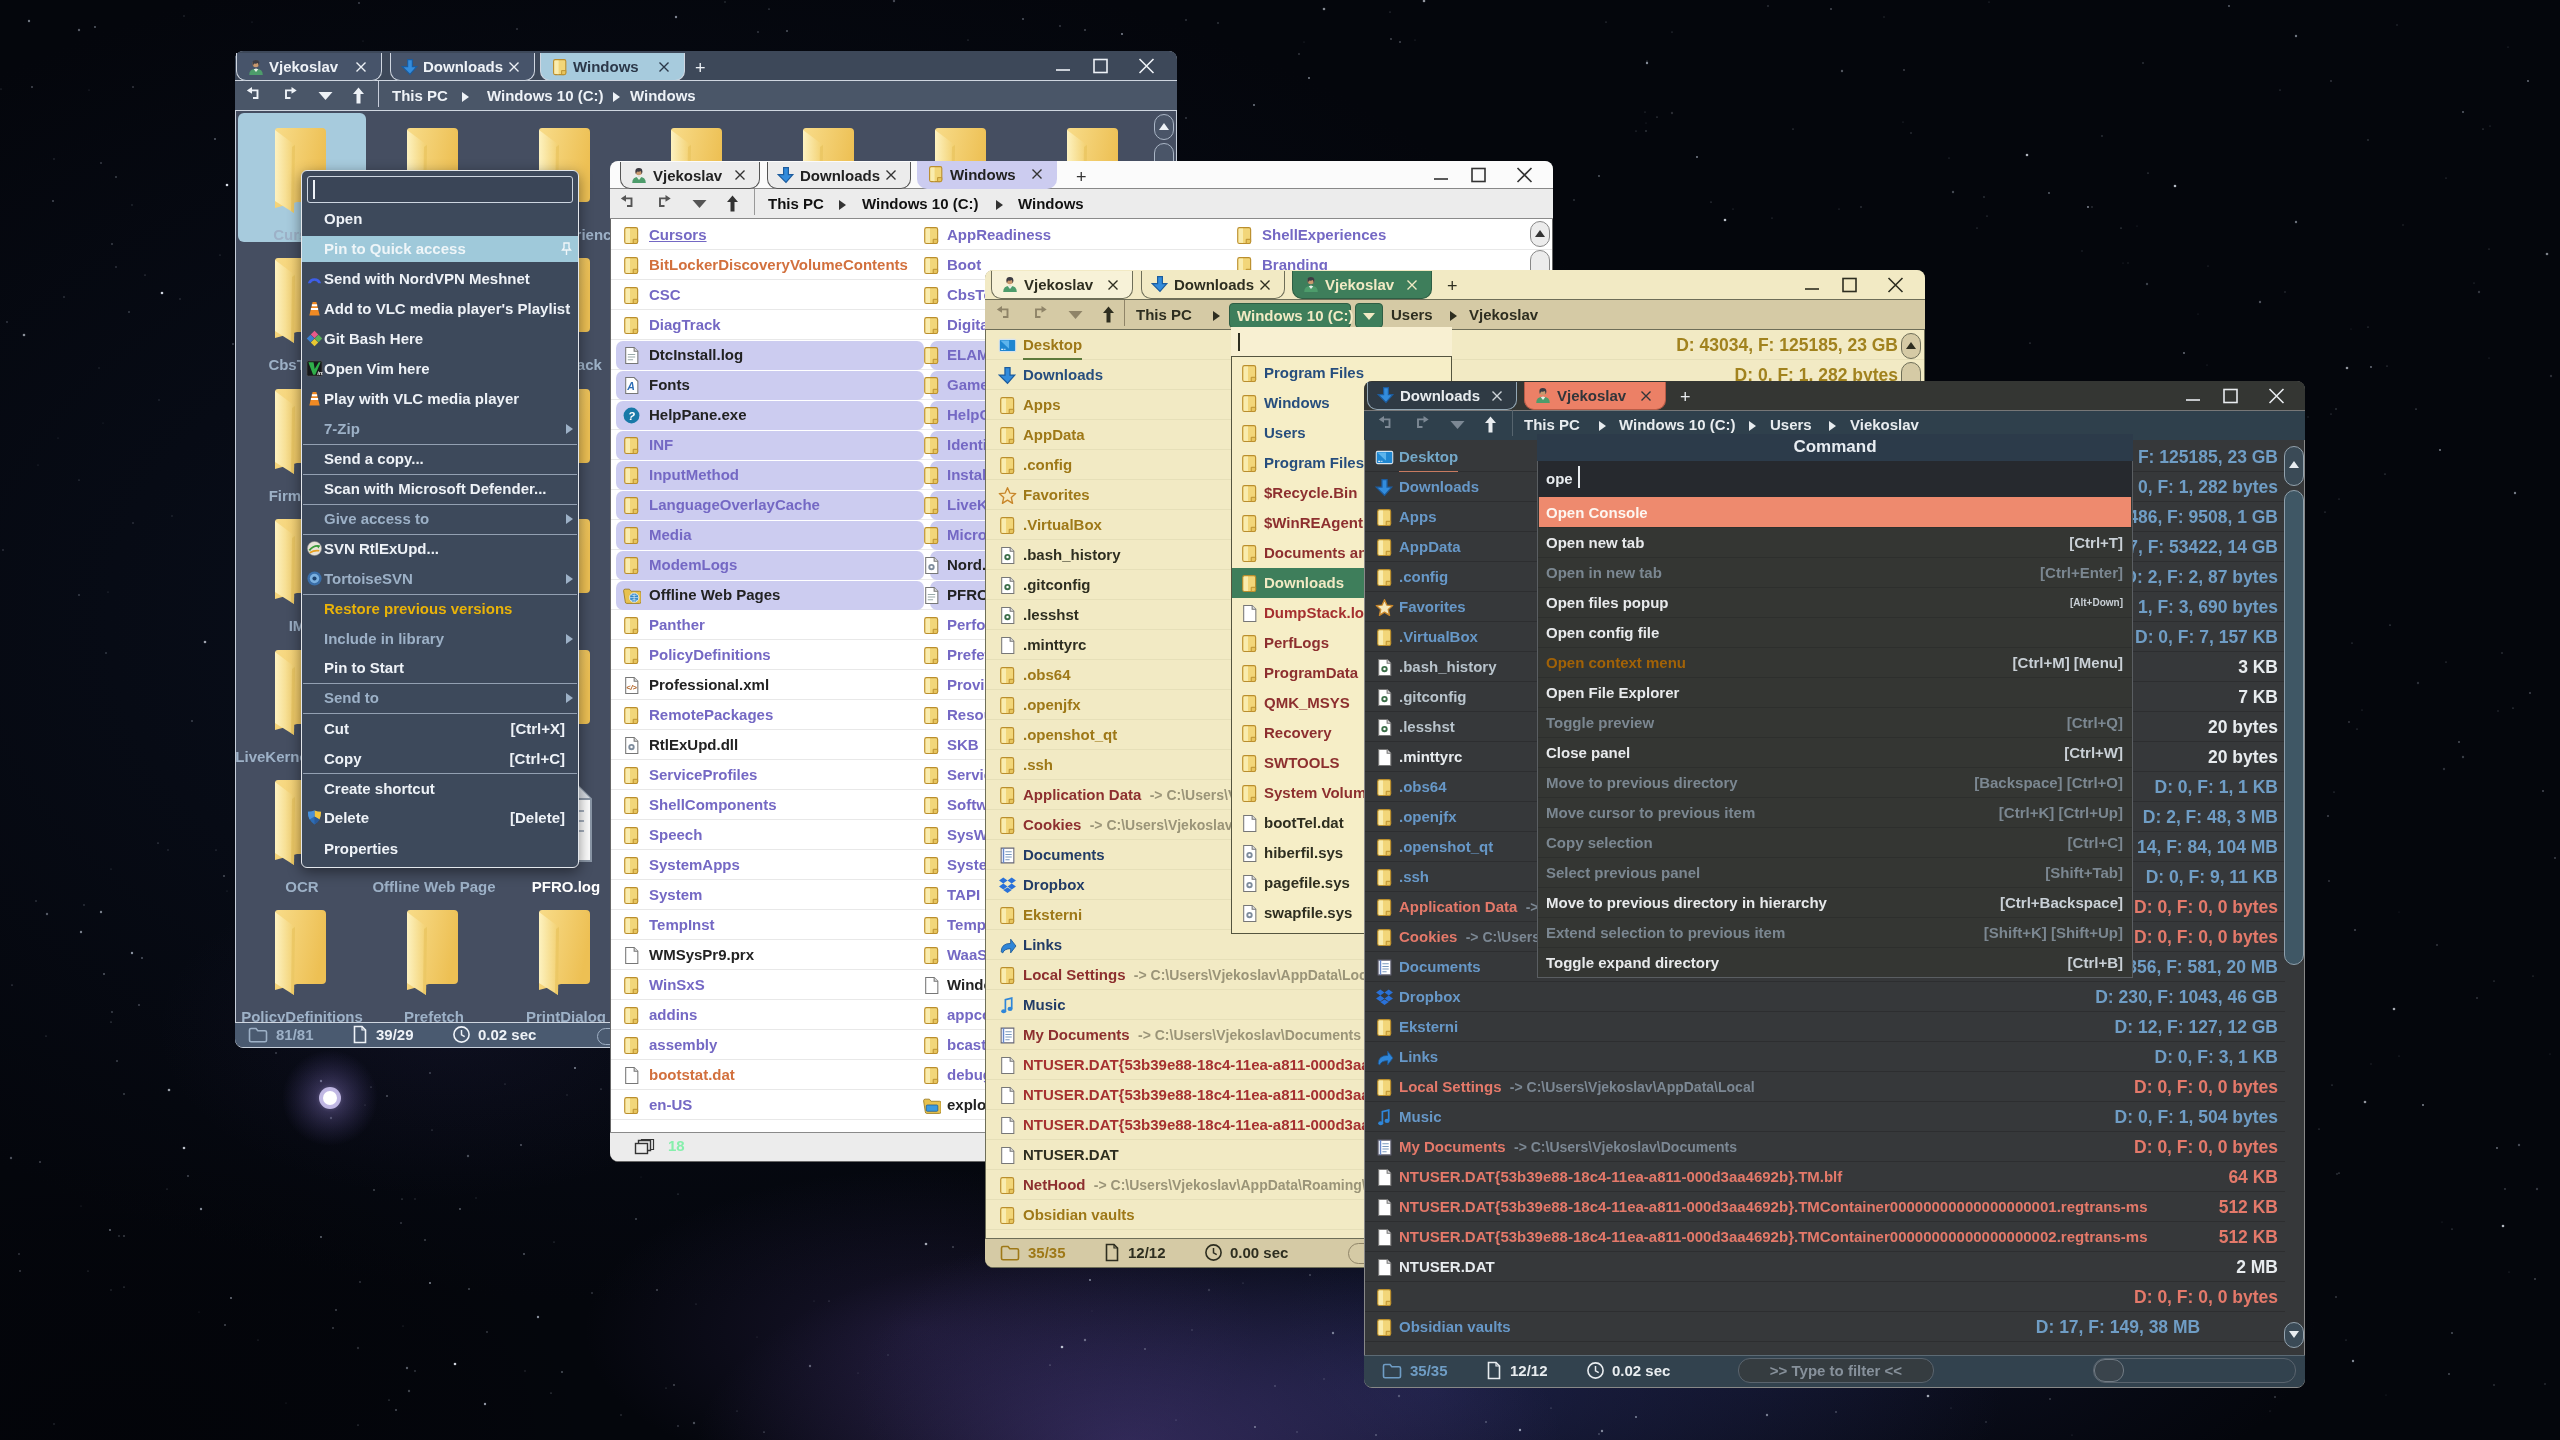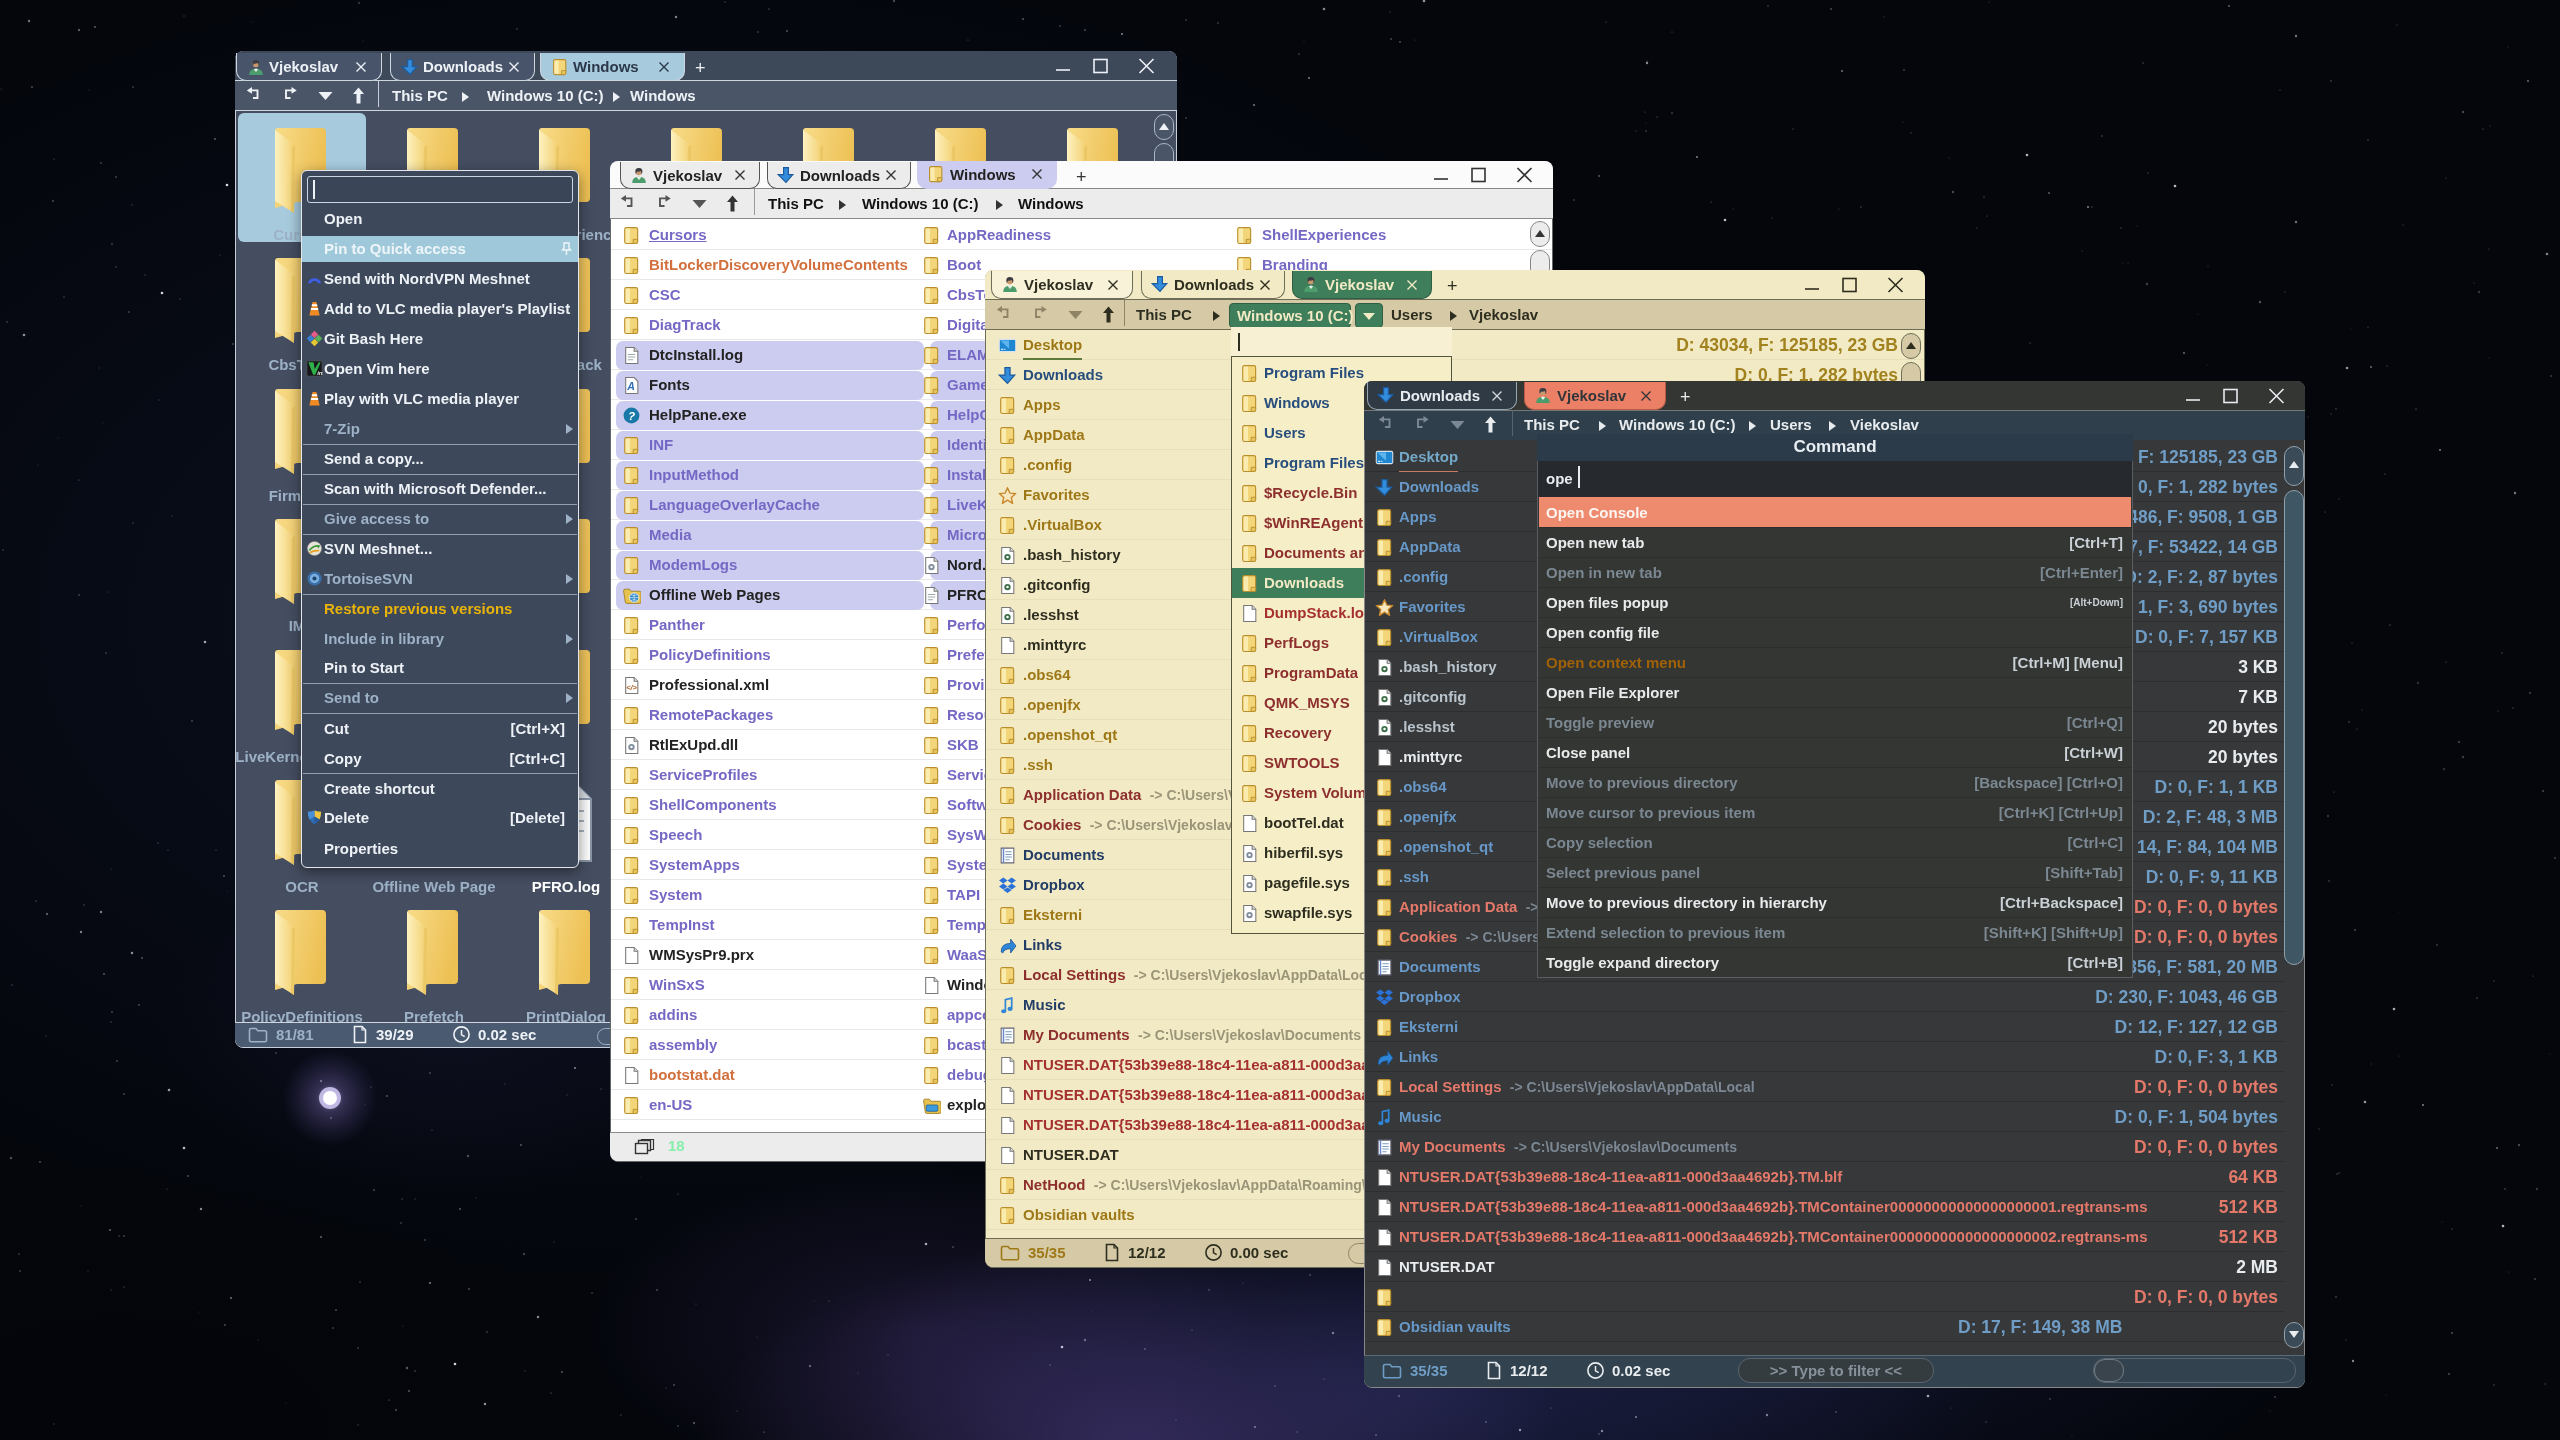--- a/index.html
+++ b/index.html
@@ -1757,21 +1757,21 @@
     <svg style="position:absolute;left:565px;top:513px" width="9" height="12" viewBox="0 0 9 12">
       <path d="M1 1 l7 5 -7 5z" fill="#9db1c7"></path>
     </svg>
     <div style="left:303px;top:534px;width:274px;height:1px;background:#93a0b2"></div>
     <i style="left:306px;top:540px;width:17px;height:17px"><svg width="17" height="17" viewBox="0 0 17 17">
         <circle cx="9" cy="9" r="7.5" fill="#e8e3d8" stroke="#888" stroke-width="0.6" transform="scale(0.9444444444444444)"></circle>
         <path d="M3.5 11 q5-6 11-4.5" stroke="#3a9a3a" stroke-width="2" fill="none" transform="scale(0.9444444444444444)"></path>
         <path d="M14.5 6.5 l-3.2-.3 1.8 2.8z" fill="#3a9a3a" transform="scale(0.9444444444444444)"></path>
         <path d="M4 13.5 q5-3 10-2" stroke="#e8a020" stroke-width="1.6" fill="none" transform="scale(0.9444444444444444)"></path>
       </svg></i>
-    <span class="t" style="left:324px;top:534px;color:#eef2f7;font-size:15px">SVN Meshnet...</span>
+    <span class="t" style="left:324px;top:534px;color:#eef2f7;font-size:15px">SVN RtlExUpd...</span>
     <i style="left:306px;top:570px;width:17px;height:17px"><svg width="17" height="17" viewBox="0 0 17 17">
         <circle cx="9" cy="9" r="7.5" fill="#3a6ea8" transform="scale(0.9444444444444444)"></circle>
         <path d="M4 9 a5 5 0 0 1 10 0 a5 5 0 0 1 -10 0z" fill="#7ab0e0" transform="scale(0.9444444444444444)"></path>
         <circle cx="9" cy="9" r="2.2" fill="#1e4470" transform="scale(0.9444444444444444)"></circle>
       </svg></i>
     <span class="t" style="left:324px;top:564px;color:#9db1c7;font-size:15px">TortoiseSVN</span>
     <svg style="position:absolute;left:565px;top:573px" width="9" height="12" viewBox="0 0 9 12">
       <path d="M1 1 l7 5 -7 5z" fill="#9db1c7"></path>
     </svg>
     <div style="left:303px;top:594px;width:274px;height:1px;background:#93a0b2"></div>
@@ -3187,21 +3187,21 @@
       <span class="t" style="left:593px;top:842px;width:320px;text-align:right;color:#e4796a;font-size:17.5px">D: 0, F: 0, 0 bytes</span>
       <div style="left:0;top:901px;width:920px;height:1px;background:#2d2e30"></div>
       <i style="left:10px;top:878px;width:19px;height:19px"><svg width="19" height="19" viewBox="0 0 19 19">
           <g transform="scale(1.0555555555555556)">
             <rect x="2.6" y="1.6" width="12.2" height="15" rx="1.6" fill="#f2d679" stroke="#ba8e2d" stroke-width="1.1"></rect>
             <path d="M3.4 15.8 V3.4 q0-1 1-1 h3.2 v13.8z" fill="#f9ecae"></path>
             <path d="M10.6 12.6 h4.2 v2.4 q0 1.6-1.6 1.6 h-2.6z" fill="#e7c55e" stroke="#ba8e2d" stroke-width="0.9"></path>
           </g>
         </svg></i>
       <span class="t" style="left:34px;top:872px;color:#6798c8;font-size:15px">Obsidian vaults</span>
-      <span class="t" style="left:593px;top:872px;width:320px;text-align:left;color:#6f9dc5;font-size:17.5px">D: 17, F: 149, 38 MB</span>
+      <span class="t" style="left:593px;top:872px;width:320px;text-align:center;color:#6f9dc5;font-size:17.5px">D: 17, F: 149, 38 MB</span>
     </div>
     <div style="left:2284px;top:446px;width:20px;height:40px;background:#3a4a56;border:1px solid #93a2ad;border-radius:10px"></div>
     <svg style="position:absolute;left:2288px;top:460px" width="12" height="9" viewBox="0 0 12 9">
       <path d="M6 1 L11 8 H1z" fill="#e8ecef"></path>
     </svg>
     <div style="left:2284px;top:490px;width:20px;height:475px;background:#3f5765;border:1px solid #8fa0ac;border-radius:10px"></div>
     <div style="left:2284px;top:1322px;width:20px;height:26px;background:#3a4a56;border:1px solid #93a2ad;border-radius:10px"></div>
     <svg style="position:absolute;left:2288px;top:1330px" width="12" height="9" viewBox="0 0 12 9">
       <path d="M1 1 h10 l-5 7z" fill="#e8ecef"></path>
     </svg>

